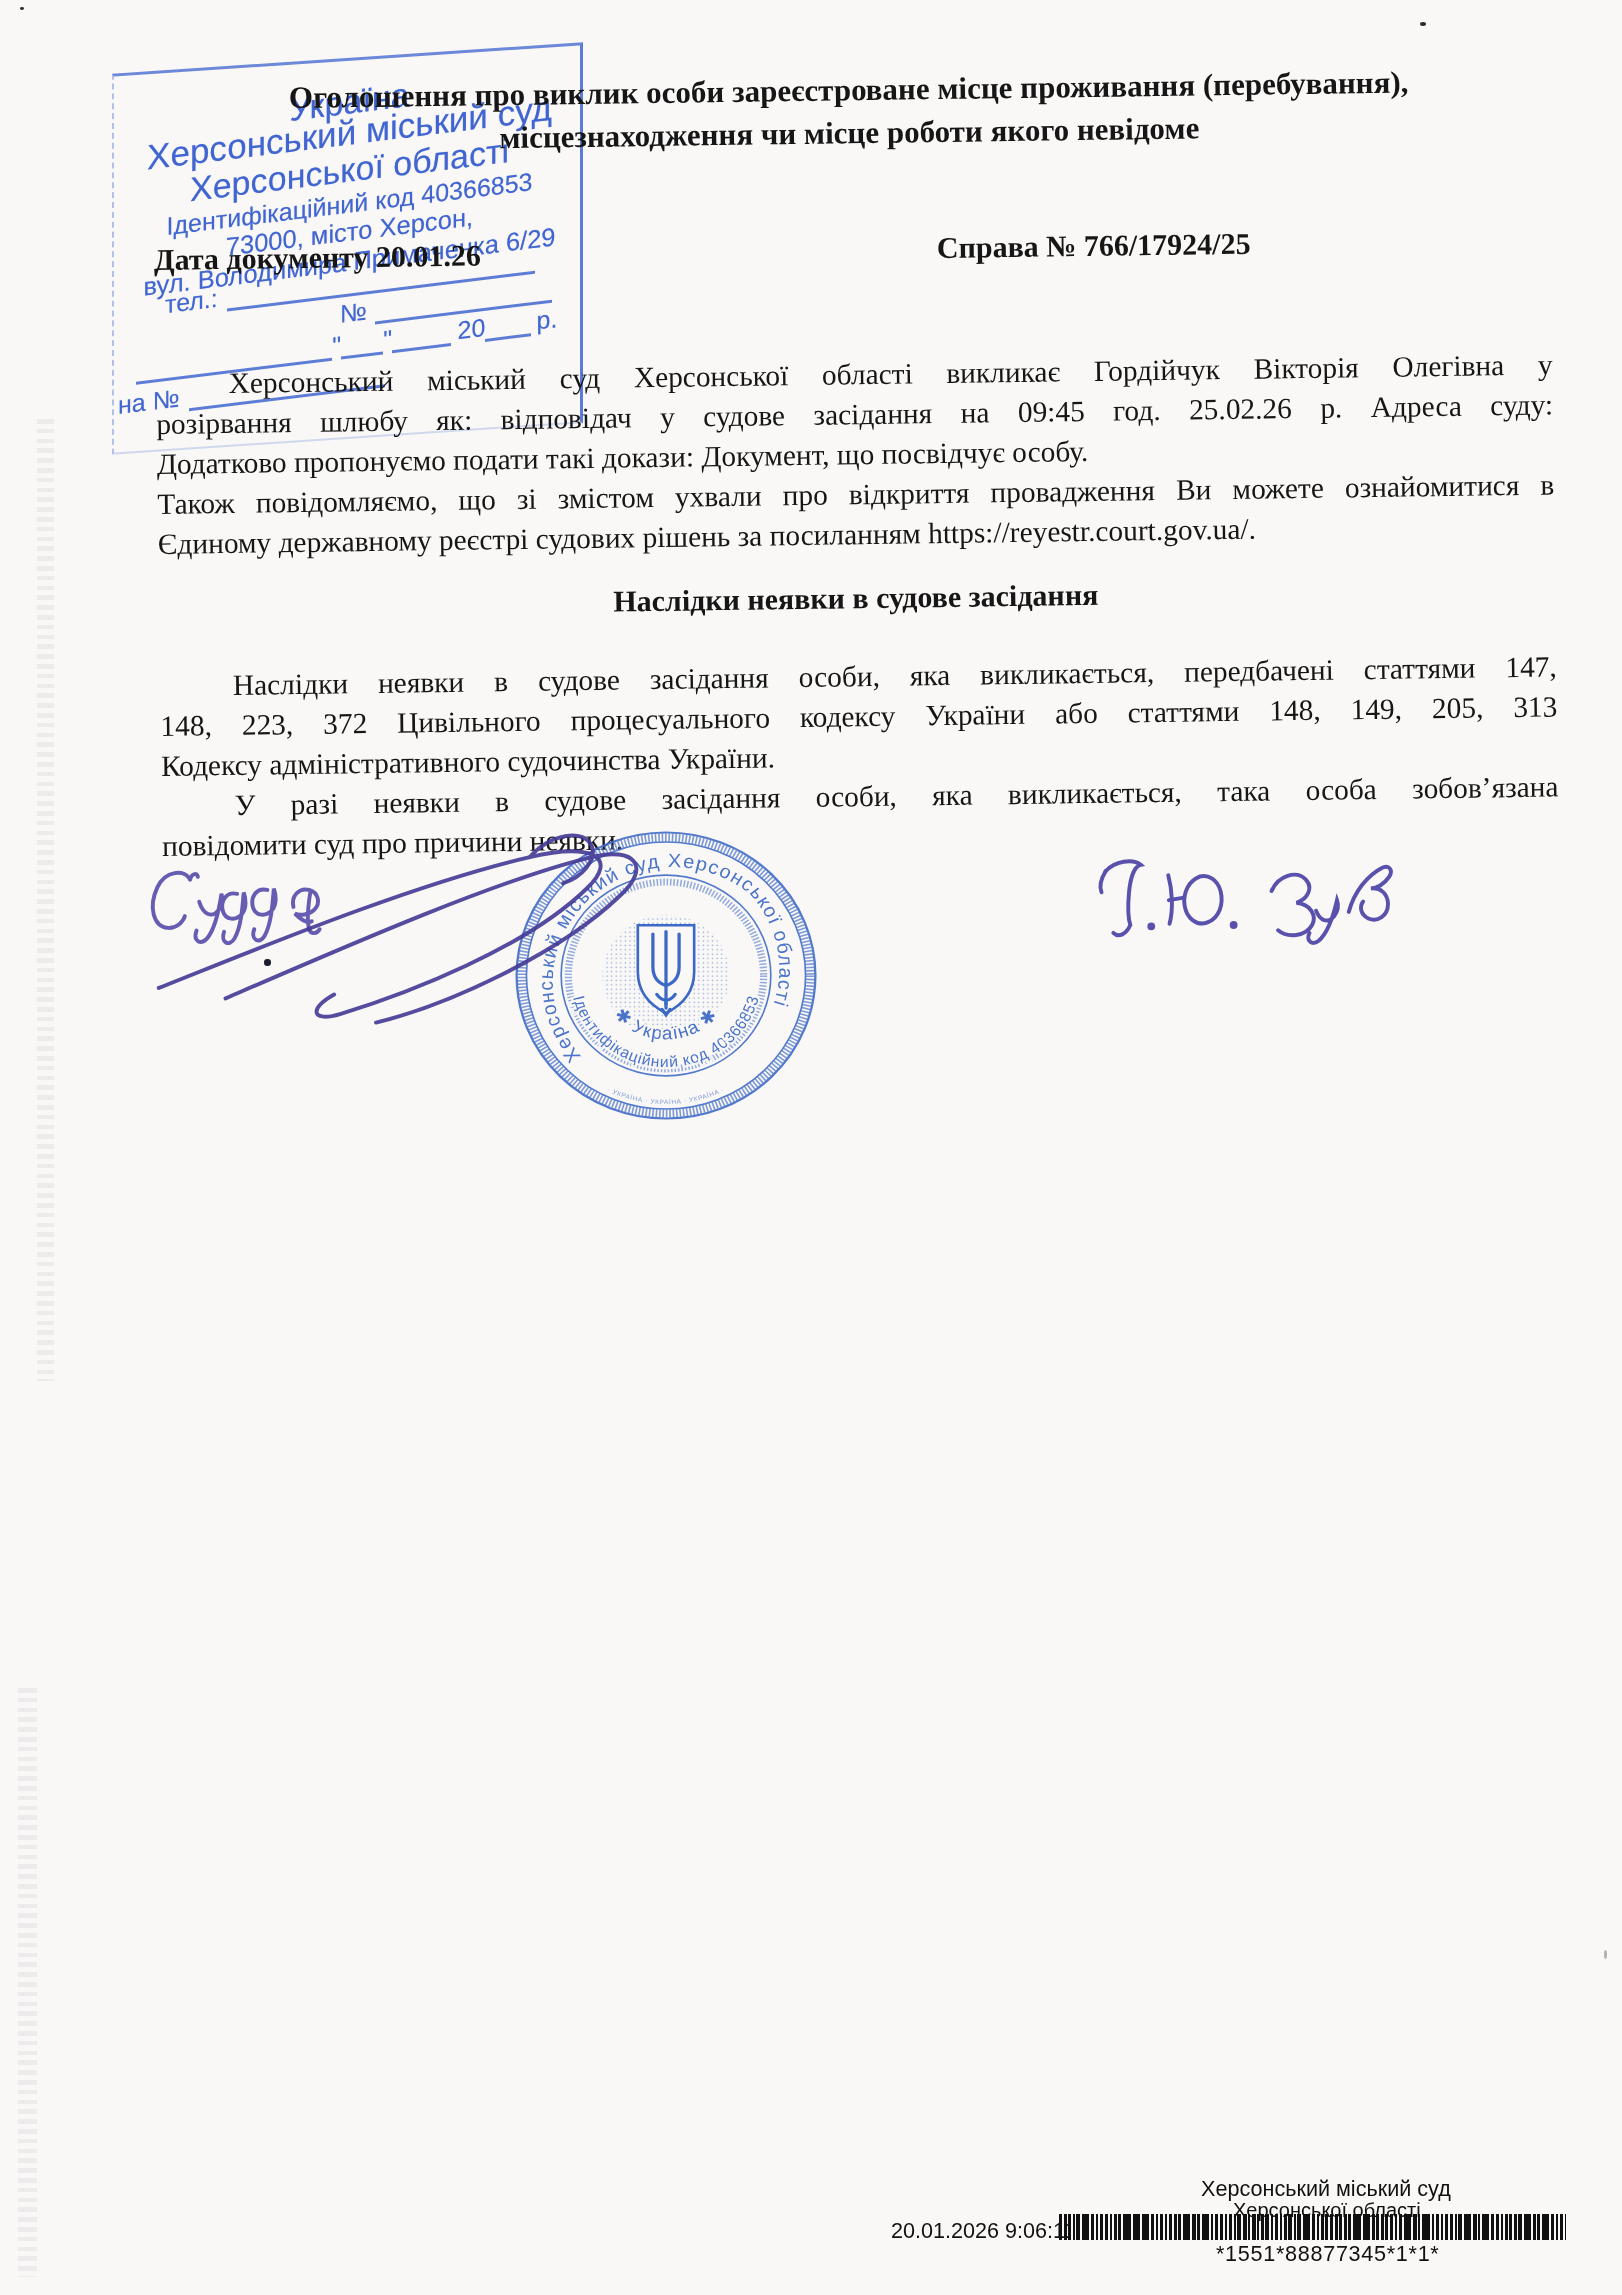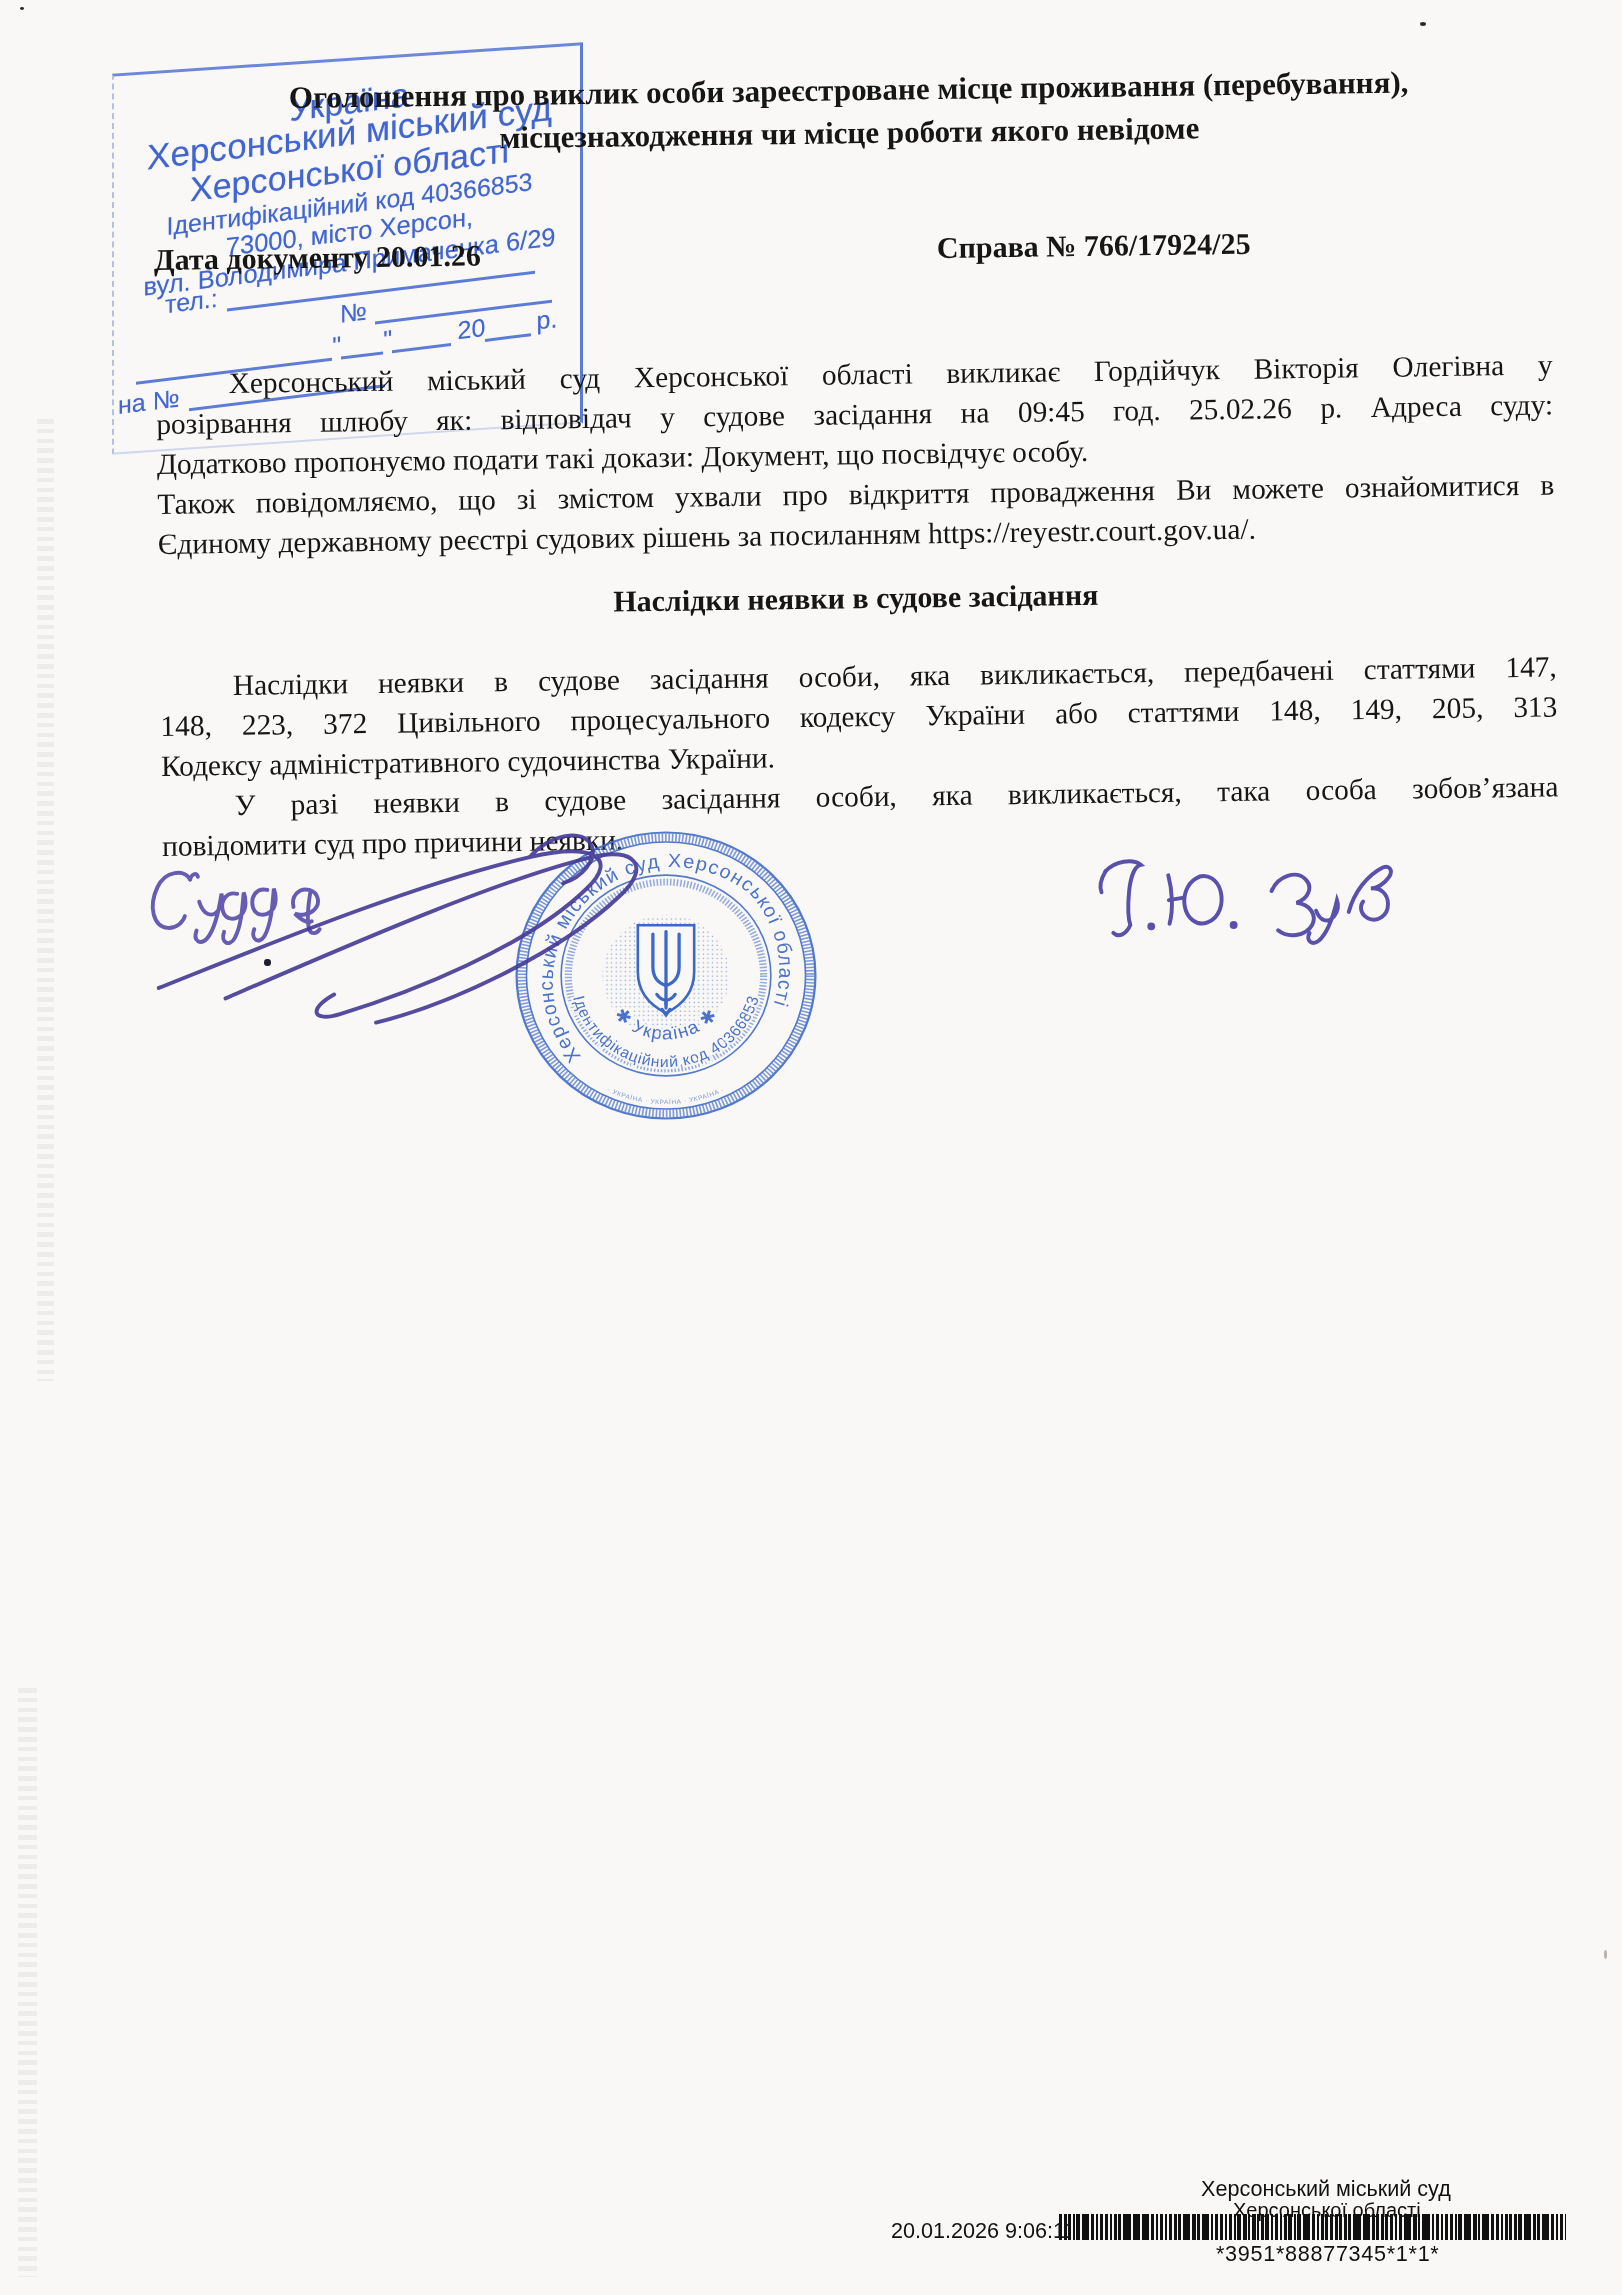--- a/index.html
+++ b/index.html
@@ -206,16 +206,16 @@
         <path d="M364,94 C370,110 382,114 392,102 C398,94 398,84 396,78 C390,104 382,128 368,140 C358,148 348,140 354,128"></path>
         <path d="M414,96 C422,66 442,40 466,28 C476,24 482,32 476,42 C468,54 456,60 448,60 C462,58 474,68 474,84 C474,102 458,112 444,106 C432,100 430,88 436,80"></path>
       </g>
     </svg>
   </div>
 
   <div class="foot" style="left:1201px;top:2176px;font-size:21.6px;">Херсонський міський суд</div>
   <div class="foot" style="left:1233px;top:2199px;font-size:20px;">Херсонської області</div>
   <div class="foot" style="left:891px;top:2218px;font-size:21.6px;">20.01.2026 9:06:11</div>
   <div class="barcode"></div>
-  <div class="foot" style="left:1216px;top:2241px;font-size:21.6px;letter-spacing:0.7px;">*3951*88877345*1*1*</div>
+  <div class="foot" style="left:1216px;top:2241px;font-size:21.6px;letter-spacing:0.7px;">*1551*88877345*1*1*</div>
 
 </div>
 
 
 </body></html>

